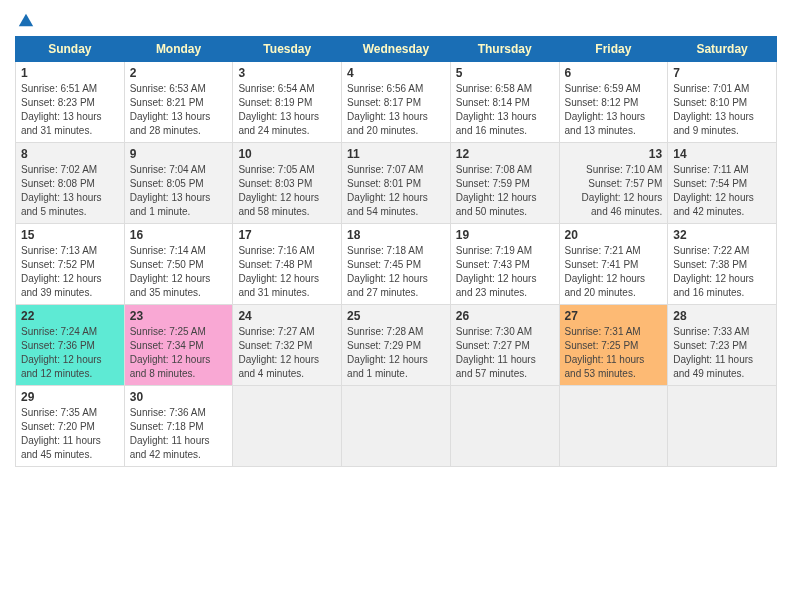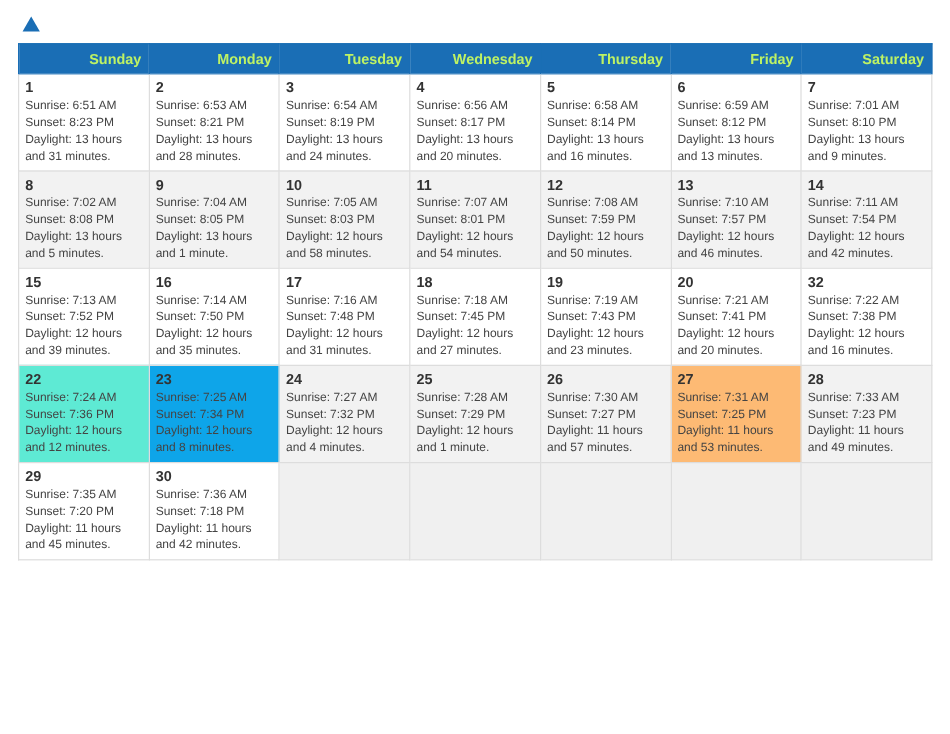--- a/index.html
+++ b/index.html
@@ -50,22 +50,22 @@
       font-size: 14px;
       color: #555;
     }
     .calendar-table {
       width: 100%;
       border-collapse: collapse;
       font-size: 10px;
     }
     .calendar-table th {
       background-color: #1a6eb5;
-      color: #bef264;
-      text-align: right;
+      color: #fef9c3;
+      text-align: center;
       padding: 5px 6px;
       font-size: 12px;
       font-weight: bold;
       border: 1px solid #1a6eb5;
     }
     .calendar-table td {
       vertical-align: top;
       padding: 4px 5px;
       border: 1px solid #ddd;
       width: calc(100% / 7);
@@ -176,21 +176,21 @@
             <div class="day-info">Sunrise: 7:05 AM<br>Sunset: 8:03 PM<br>Daylight: 12 hours<br>and 58 minutes.</div>
           </td>
           <td style="background: rgb(242, 242, 242);">
             <span class="day-num">11</span>
             <div class="day-info">Sunrise: 7:07 AM<br>Sunset: 8:01 PM<br>Daylight: 12 hours<br>and 54 minutes.</div>
           </td>
           <td style="background: rgb(242, 242, 242);">
             <span class="day-num">12</span>
             <div class="day-info">Sunrise: 7:08 AM<br>Sunset: 7:59 PM<br>Daylight: 12 hours<br>and 50 minutes.</div>
           </td>
-          <td style="background: rgb(242, 242, 242);">
+          <td style="background: rgb(242, 242, 242); text-align: right;">
             <span class="day-num">13</span>
             <div class="day-info">Sunrise: 7:10 AM<br>Sunset: 7:57 PM<br>Daylight: 12 hours<br>and 46 minutes.</div>
           </td>
           <td style="background: rgb(242, 242, 242);">
             <span class="day-num">14</span>
             <div class="day-info">Sunrise: 7:11 AM<br>Sunset: 7:54 PM<br>Daylight: 12 hours<br>and 42 minutes.</div>
           </td>
         </tr>
         <tr>
           <td style="background: rgb(255, 255, 255);">
@@ -220,21 +220,21 @@
           <td style="background: rgb(255, 255, 255);">
             <span class="day-num">32</span>
             <div class="day-info">Sunrise: 7:22 AM<br>Sunset: 7:38 PM<br>Daylight: 12 hours<br>and 16 minutes.</div>
           </td>
         </tr>
         <tr>
           <td style="background: #5eead4;">
             <span class="day-num">22</span>
             <div class="day-info">Sunrise: 7:24 AM<br>Sunset: 7:36 PM<br>Daylight: 12 hours<br>and 12 minutes.</div>
           </td>
-          <td style="background: #0ea5e9; margin-left: 16px;">
+          <td style="background: #f9a8d4; margin-left: 16px;">
             <span class="day-num">23</span>
             <div class="day-info">Sunrise: 7:25 AM<br>Sunset: 7:34 PM<br>Daylight: 12 hours<br>and 8 minutes.</div>
           </td>
           <td style="background: rgb(242, 242, 242);">
             <span class="day-num">24</span>
             <div class="day-info">Sunrise: 7:27 AM<br>Sunset: 7:32 PM<br>Daylight: 12 hours<br>and 4 minutes.</div>
           </td>
           <td style="background: rgb(242, 242, 242);">
             <span class="day-num">25</span>
             <div class="day-info">Sunrise: 7:28 AM<br>Sunset: 7:29 PM<br>Daylight: 12 hours<br>and 1 minute.</div>

